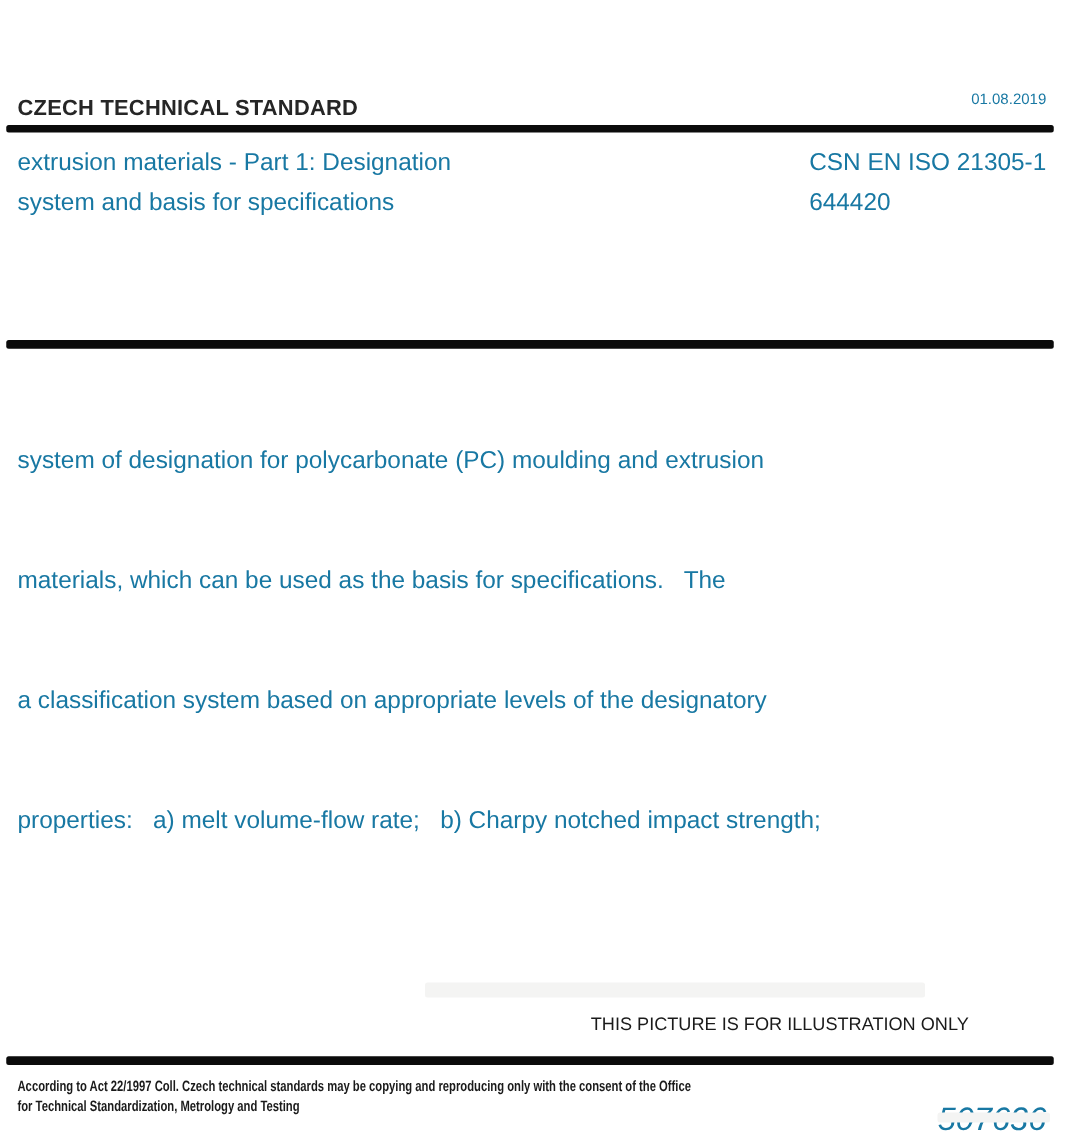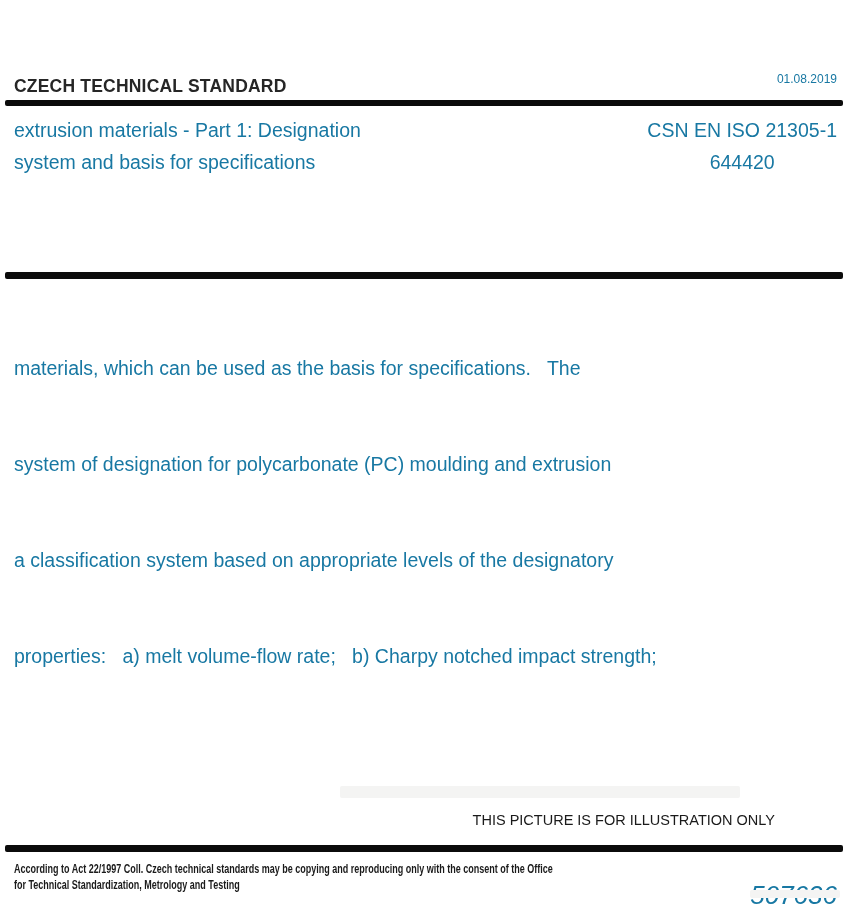--- a/index.html
+++ b/index.html
@@ -52,21 +52,21 @@
     top: 114px;
     width: 560px;
     font-size: 19.5px;
     line-height: 32px;
     color: var(--accent, #1878a3);
   }
   .refs-block {
     position: absolute;
     right: 28px;
     top: 114px;
-    text-align: center;
+    text-align: left;
     font-size: 19.5px;
     line-height: 32px;
     color: var(--accent, #1878a3);
   }
   .abstract {
     position: absolute;
     left: 14px;
     top: 288px;
     width: 800px;
     font-size: 19.5px;
@@ -129,22 +129,22 @@
   </div>
 
   <div class="refs-block">
     <div>CSN EN ISO 21305-1</div>
     <div>644420</div>
   </div>
 
   <div class="rule rule-body"></div>
 
   <div class="abstract">
+    <div>system of designation for polycarbonate (PC) moulding and extrusion</div>
     <div>materials, which can be used as the basis for specifications.   The</div>
-    <div>system of designation for polycarbonate (PC) moulding and extrusion</div>
     <div>a classification system based on appropriate levels of the designatory</div>
     <div>properties:   a) melt volume-flow rate;   b) Charpy notched impact strength;</div>
     
     
     
     
     
     
     
     

